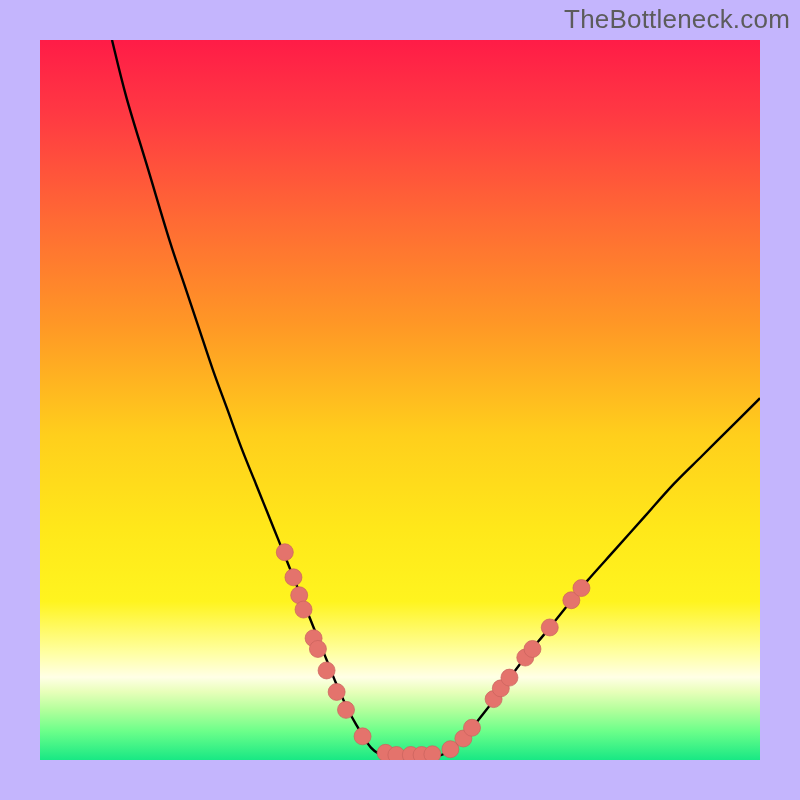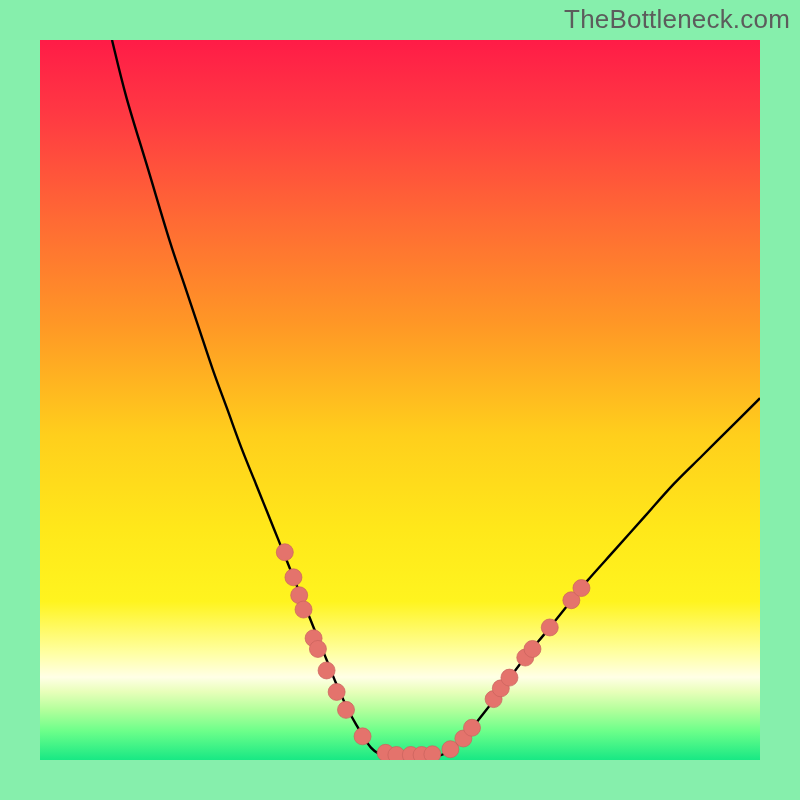--- a/index.html
+++ b/index.html
@@ -9,21 +9,21 @@
     height: 800px;
     background: #000;
     overflow: hidden;
   }
   .frame {
     position: absolute;
     left: 0;
     top: 0;
     width: 800px;
     height: 800px;
-    background: #86efac;
+    background: #c4b5fd;
   }
   .plot {
     position: absolute;
     left: 40px;
     top: 40px;
     width: 720px;
     height: 720px;
     overflow: hidden;
   }
   .watermark {

